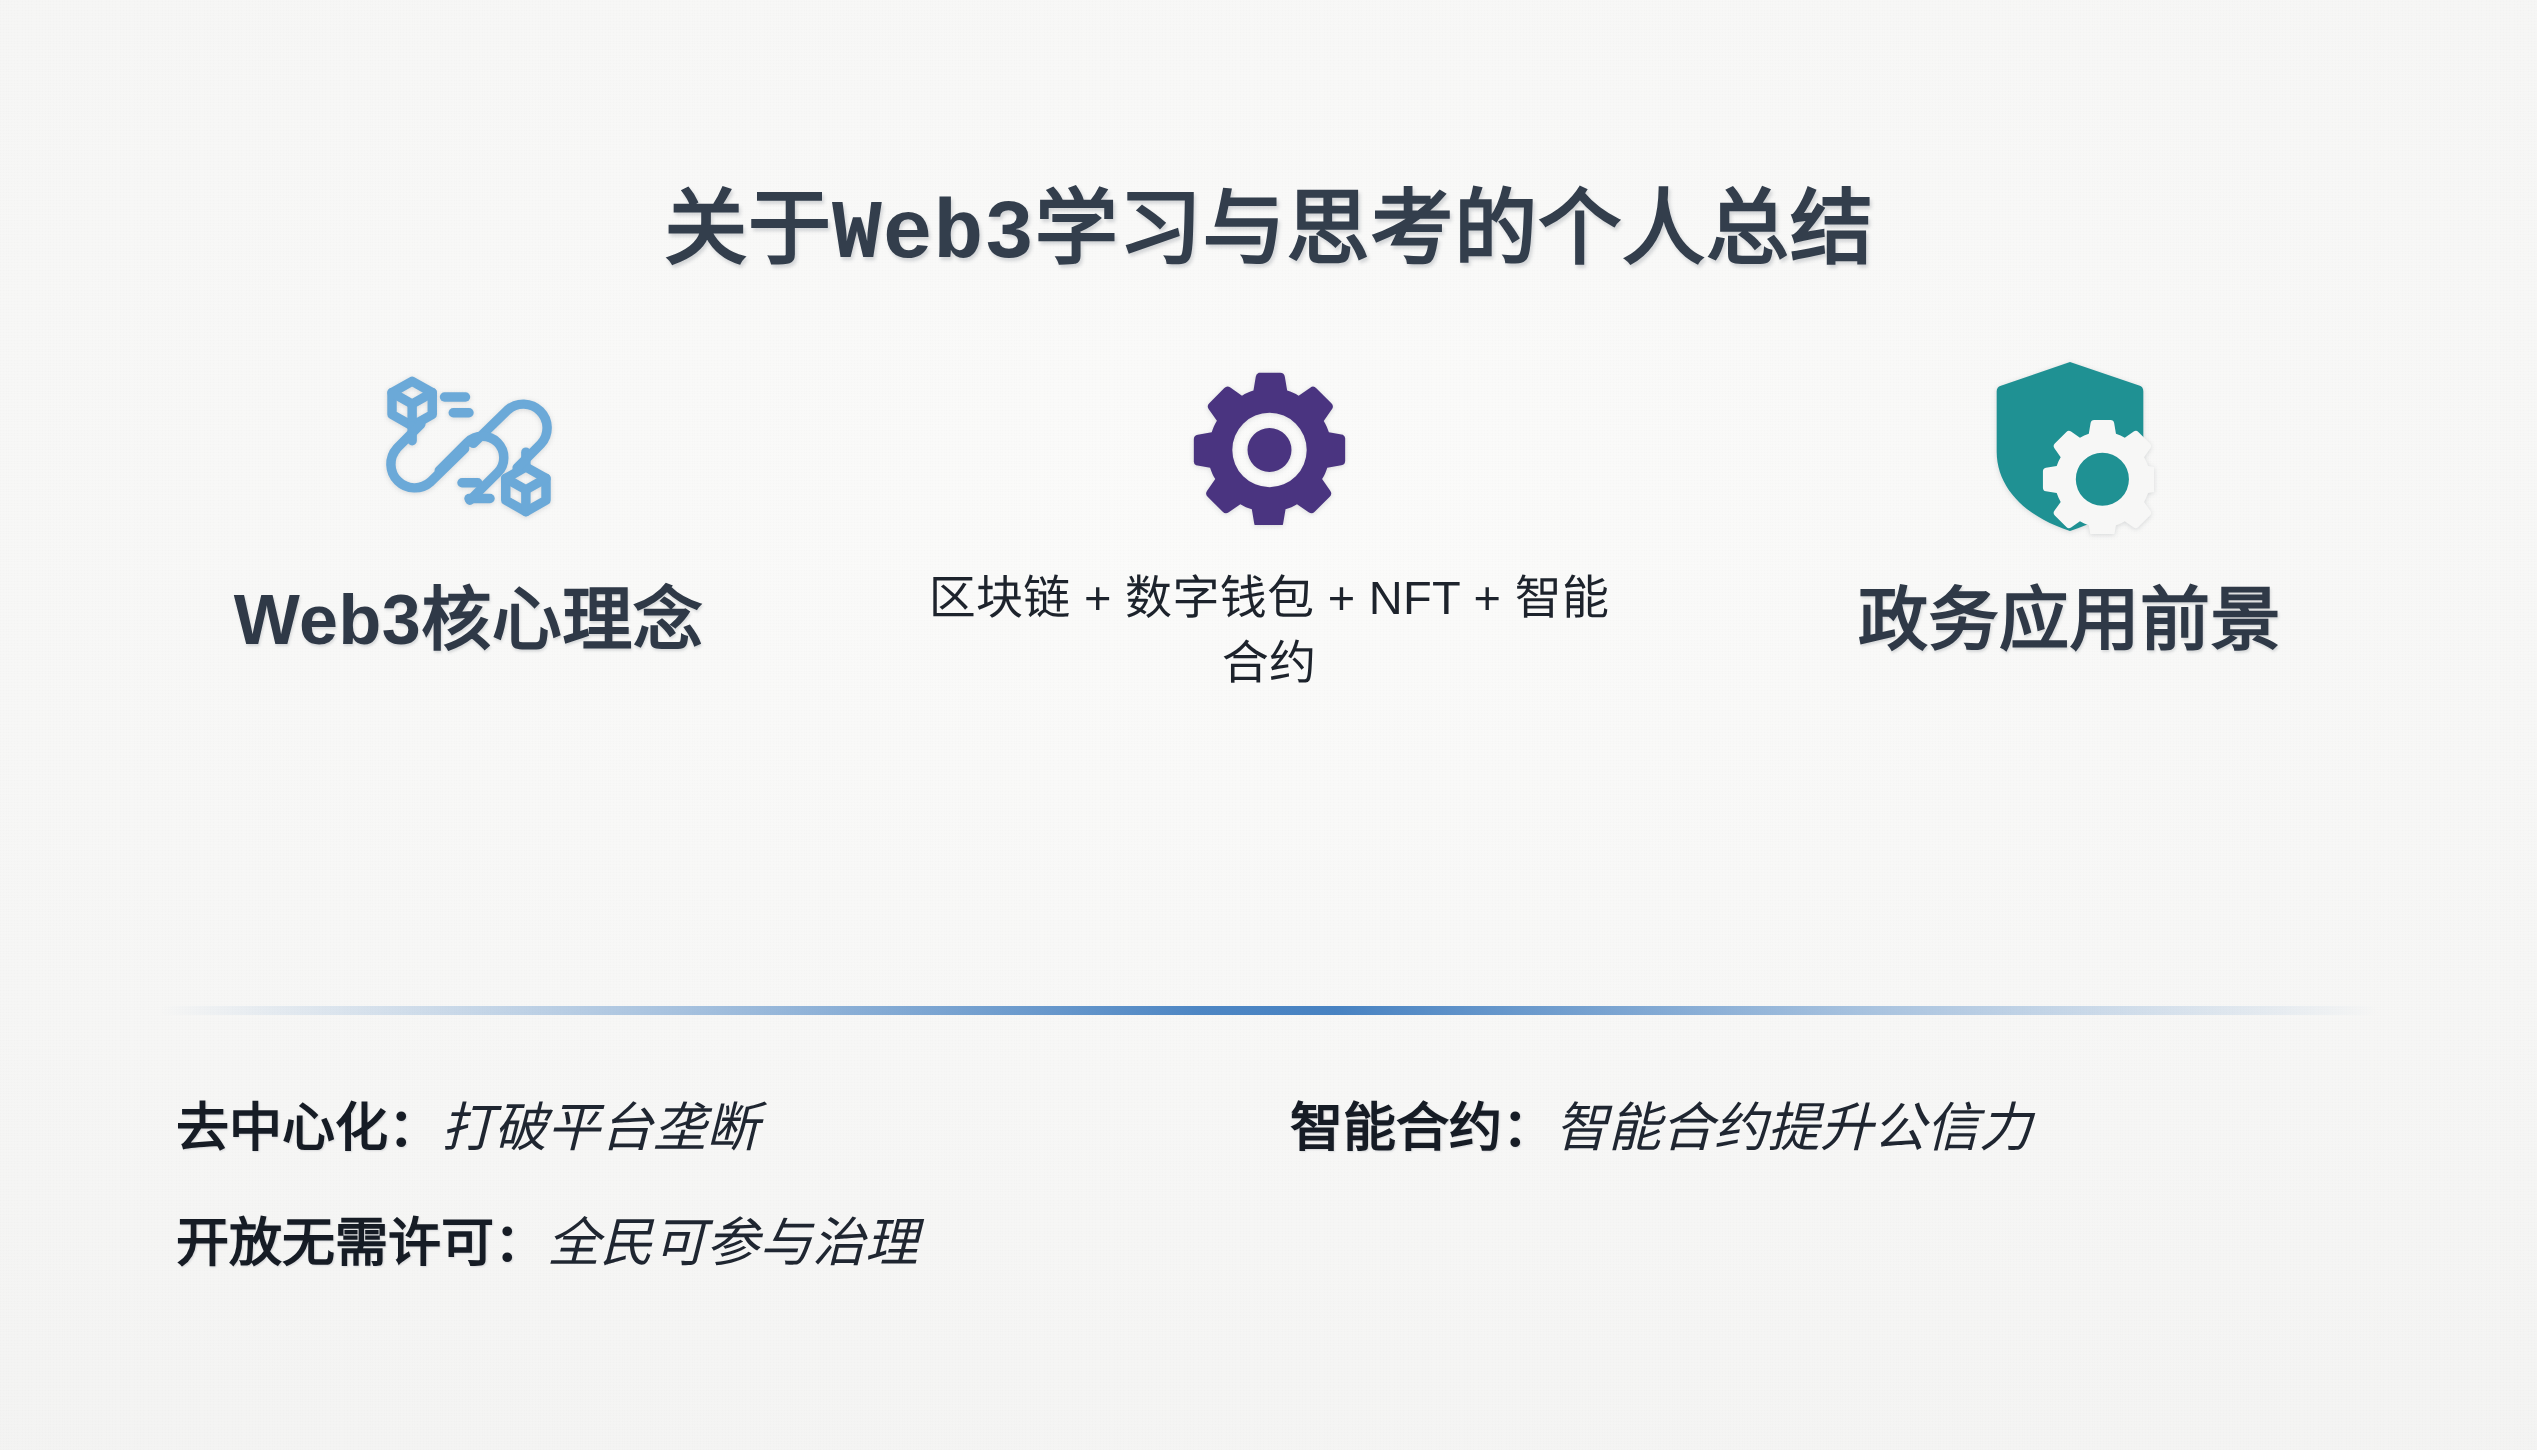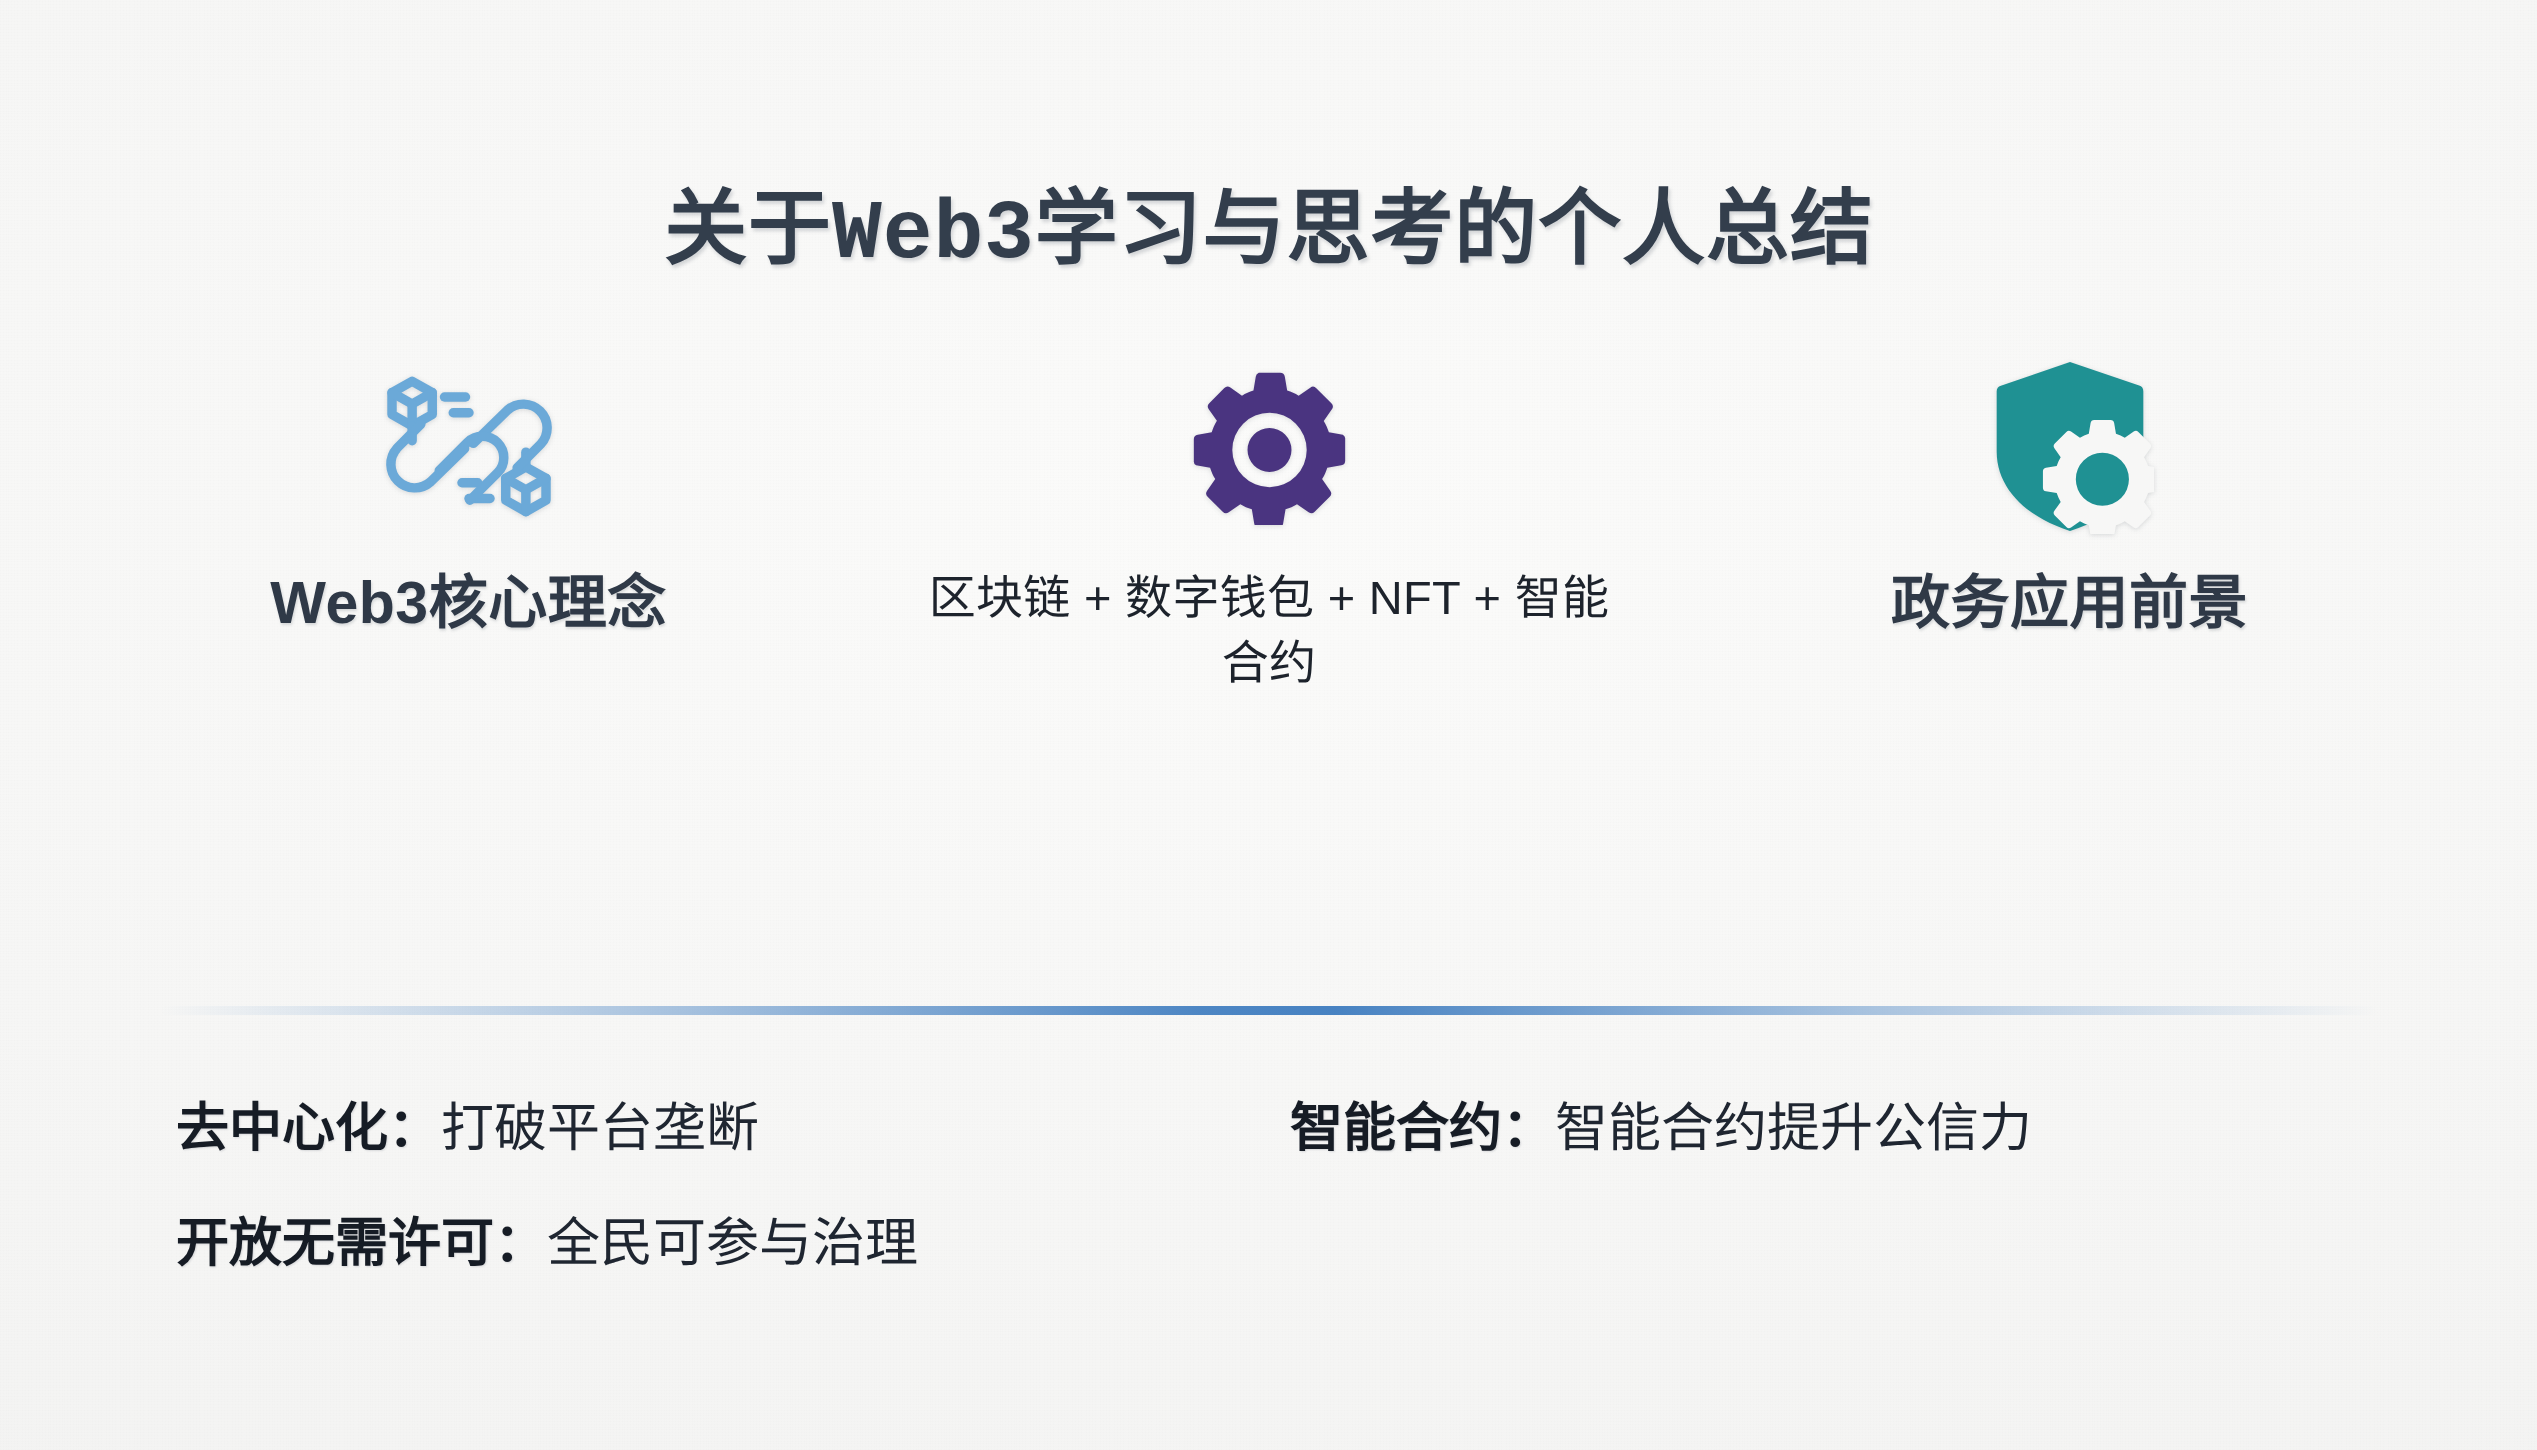--- a/index.html
+++ b/index.html
@@ -73,22 +73,22 @@
   }
   .pillar-icon {
     height: 198px;
     display: flex;
     align-items: center;
     justify-content: center;
   }
   .pillar-icon svg { display: block; filter: drop-shadow(0.9px 1.9px 2.8px rgba(40,50,65,.16)); }
 
   .pillar-title {
-    margin-top: 25px;
-    font-size: 59px;
+    margin-top: 35px;
+    font-size: 70px;
     font-weight: 700;
     line-height: 1.15;
     color: #2f3947;
     letter-spacing: 0.5px;
     text-shadow: 0.9px 1.9px 2.8px rgba(60,70,85,.18);
   }
   .pillar-desc {
     margin: 0 auto;
     margin-top: 21px;
     max-width: 699px;
@@ -136,20 +136,21 @@
     white-space: nowrap;
   }
   .point .k {
     font-weight: 700;
     color: #161c25;
     text-shadow: 0.9px 0.9px 1.9px rgba(60,70,85,.16);
   }
   .point .v {
     font-weight: 400;
     color: #1f2631;
+    font-style: italic;
   }
 </style>
 </head>
 <body>
 
 <div class="slide">
 
   <div class="title-wrap">
     <h1 class="title">关于Web3学习与思考的个人总结</h1>
   </div>

